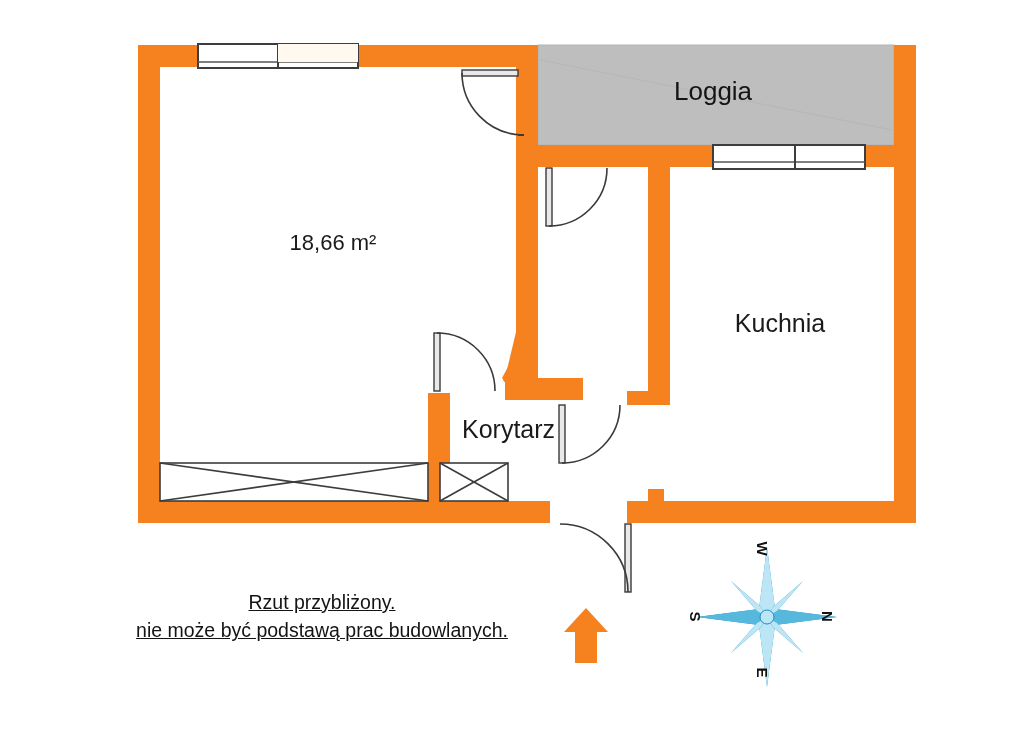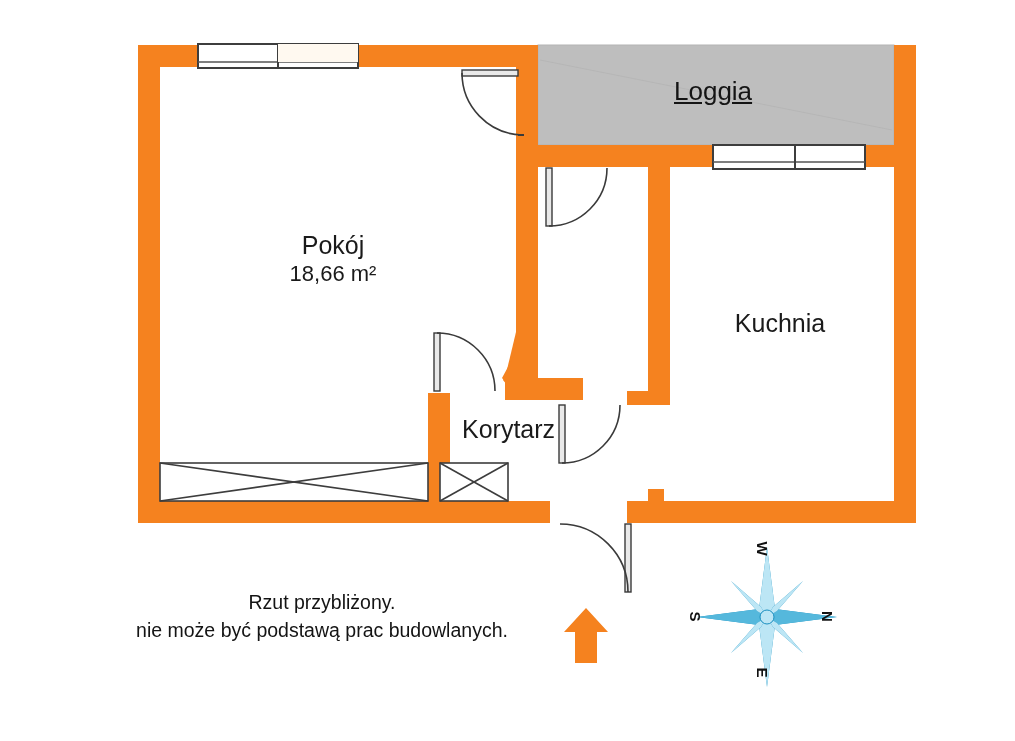--- a/index.html
+++ b/index.html
@@ -58,20 +58,21 @@
     color: #1a1a1a;
     white-space: nowrap;
   }
   .disclaimer {
     position: absolute;
     text-align: center;
     font-size: 19.5px;
     line-height: 1.45;
     color: #141414;
     white-space: nowrap;
+    text-decoration: underline;
   }
   .disclaimer span { display: block; }
   .compass-letter {
     position: absolute;
     font-size: 15px;
     font-weight: bold;
     color: #111;
     font-family: "Liberation Sans", sans-serif;
   }
   .rot90 { transform: rotate(90deg); transform-origin: center center; }
@@ -212,32 +213,31 @@
 
       <polygon points="-36,36 -10,6 0,0 -6,10" fill="#1B8FC0"></polygon>
       <polygon points="-36,36 -6,10 0,0 -10,6" fill="#BCE6F5"></polygon>
 
       <circle cx="0" cy="0" r="7" fill="#BCE6F5" stroke="#1B8FC0" stroke-width="1"></circle>
     </g>
 
   </svg>
 
   <div class="room-label" style="left: 238px; top: 230px; width: 190px;">
-    <span class="room-name">Pokój</span>
     <span class="room-area">18,66 m²</span>
   </div>
 
 
   <div class="room-label" style="left: 685px; top: 308px; width: 190px;">
     <span class="room-name">Kuchnia</span>
   </div>
 
   <div class="corridor-label" style="left: 450px; top: 415px; padding-left: 12px;">Korytarz</div>
 
-  <div class="loggia-label" style="left: 674px; top: 76px; text-decoration: underline;">Loggia</div>
+  <div class="loggia-label" style="left: 674px; top: 76px;">Loggia</div>
 
   <div class="disclaimer" style="left: 72px; top: 588px; width: 500px;">
     <span>Rzut przybliżony.</span>
     <span>nie może być podstawą prac budowlanych.</span>
   </div>
 
   <div class="compass-letter rot90" style="left: 755px; top: 540px;">W</div>
 
   <div class="compass-letter rot90" style="left: 822px; top: 608px;">N</div>
 

